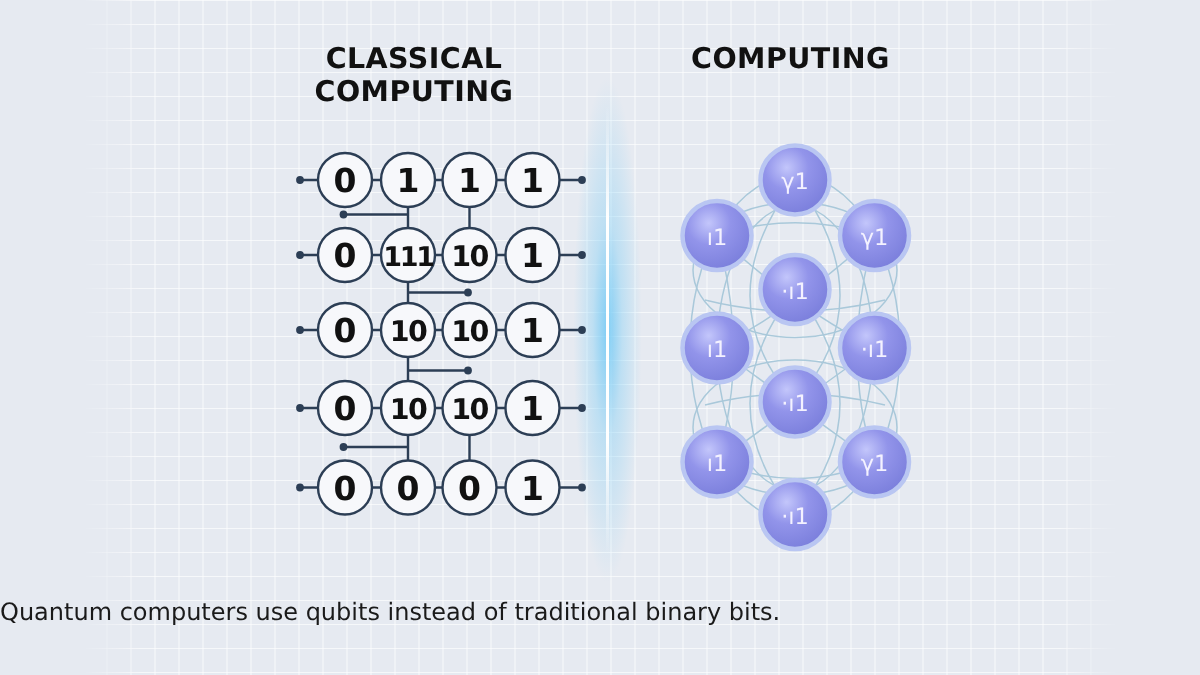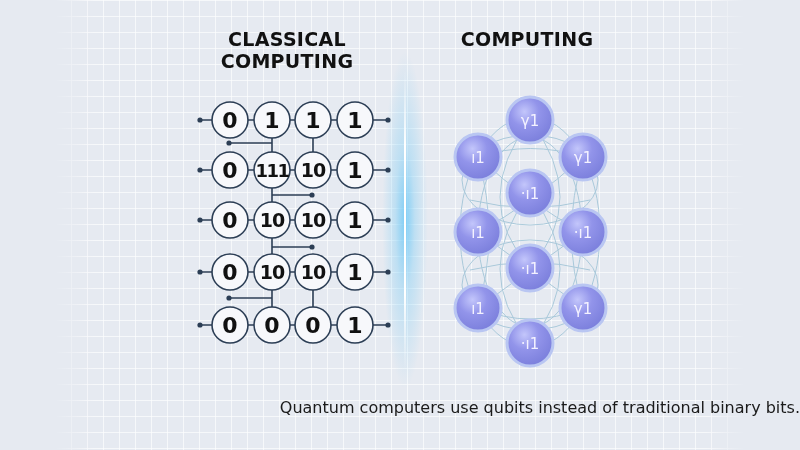--- a/index.html
+++ b/index.html
@@ -3,30 +3,30 @@
 <meta charset="utf-8">
 <style>
   html,body{margin:0;padding:0;}
   body{width:800px;height:450px;overflow:hidden;background:#e6eaf1;position:relative;font-family:"DejaVu Sans","Liberation Sans",sans-serif;}
   .grid{position:absolute;left:55px;top:0;width:690px;height:450px;
     background-image:linear-gradient(rgba(255,255,255,0.75) 1px,transparent 1px),linear-gradient(90deg,rgba(255,255,255,0.75) 1px,transparent 1px);
     background-size:16px 16px;opacity:0.9;
     -webkit-mask-image:linear-gradient(90deg,transparent 0,#000 40px,#000 650px,transparent 690px);
             mask-image:linear-gradient(90deg,transparent 0,#000 40px,#000 650px,transparent 690px);}
   .title{position:absolute;top:28px;width:240px;text-align:center;font-family:"DejaVu Sans",sans-serif;font-weight:bold;font-size:19px;line-height:22px;color:#111;letter-spacing:0.3px;}
-  .title.left{left:167px;}
+  .title.left{left:156px;}
   .title.right{left:407px;}
   .divider{position:absolute;left:370px;top:50px;width:70px;height:340px;}
   .divider .glow{position:absolute;left:12px;top:0;width:46px;height:100%;
     background:radial-gradient(ellipse at center,rgba(110,200,245,0.85) 0%,rgba(140,210,245,0.45) 30%,rgba(200,230,250,0) 70%);}
   .divider .line{position:absolute;left:34px;top:20px;width:2px;height:300px;background:linear-gradient(180deg,rgba(255,255,255,0),#fff 25%,#fff 75%,rgba(255,255,255,0));}
   svg{position:absolute;left:0;top:0;}
   .bit-text{font-family:"DejaVu Sans",sans-serif;font-weight:bold;fill:#111;}
   .qubit-text{font-family:"DejaVu Sans",sans-serif;fill:#f4f2ff;}
-  .caption{position:absolute;left:0;top:398px;width:800px;text-align:right;font-family:"DejaVu Sans",sans-serif;font-size:16px;color:#1a1a1a;}
+  .caption{position:absolute;left:0;top:398px;width:800px;text-align:left;font-family:"DejaVu Sans",sans-serif;font-size:16px;color:#1a1a1a;}
 </style>
 </head>
 <body>
 
 <div class="grid"></div>
 
 <div class="title left">
   <div>CLASSICAL</div>
   <div>COMPUTING</div>
 </div>

